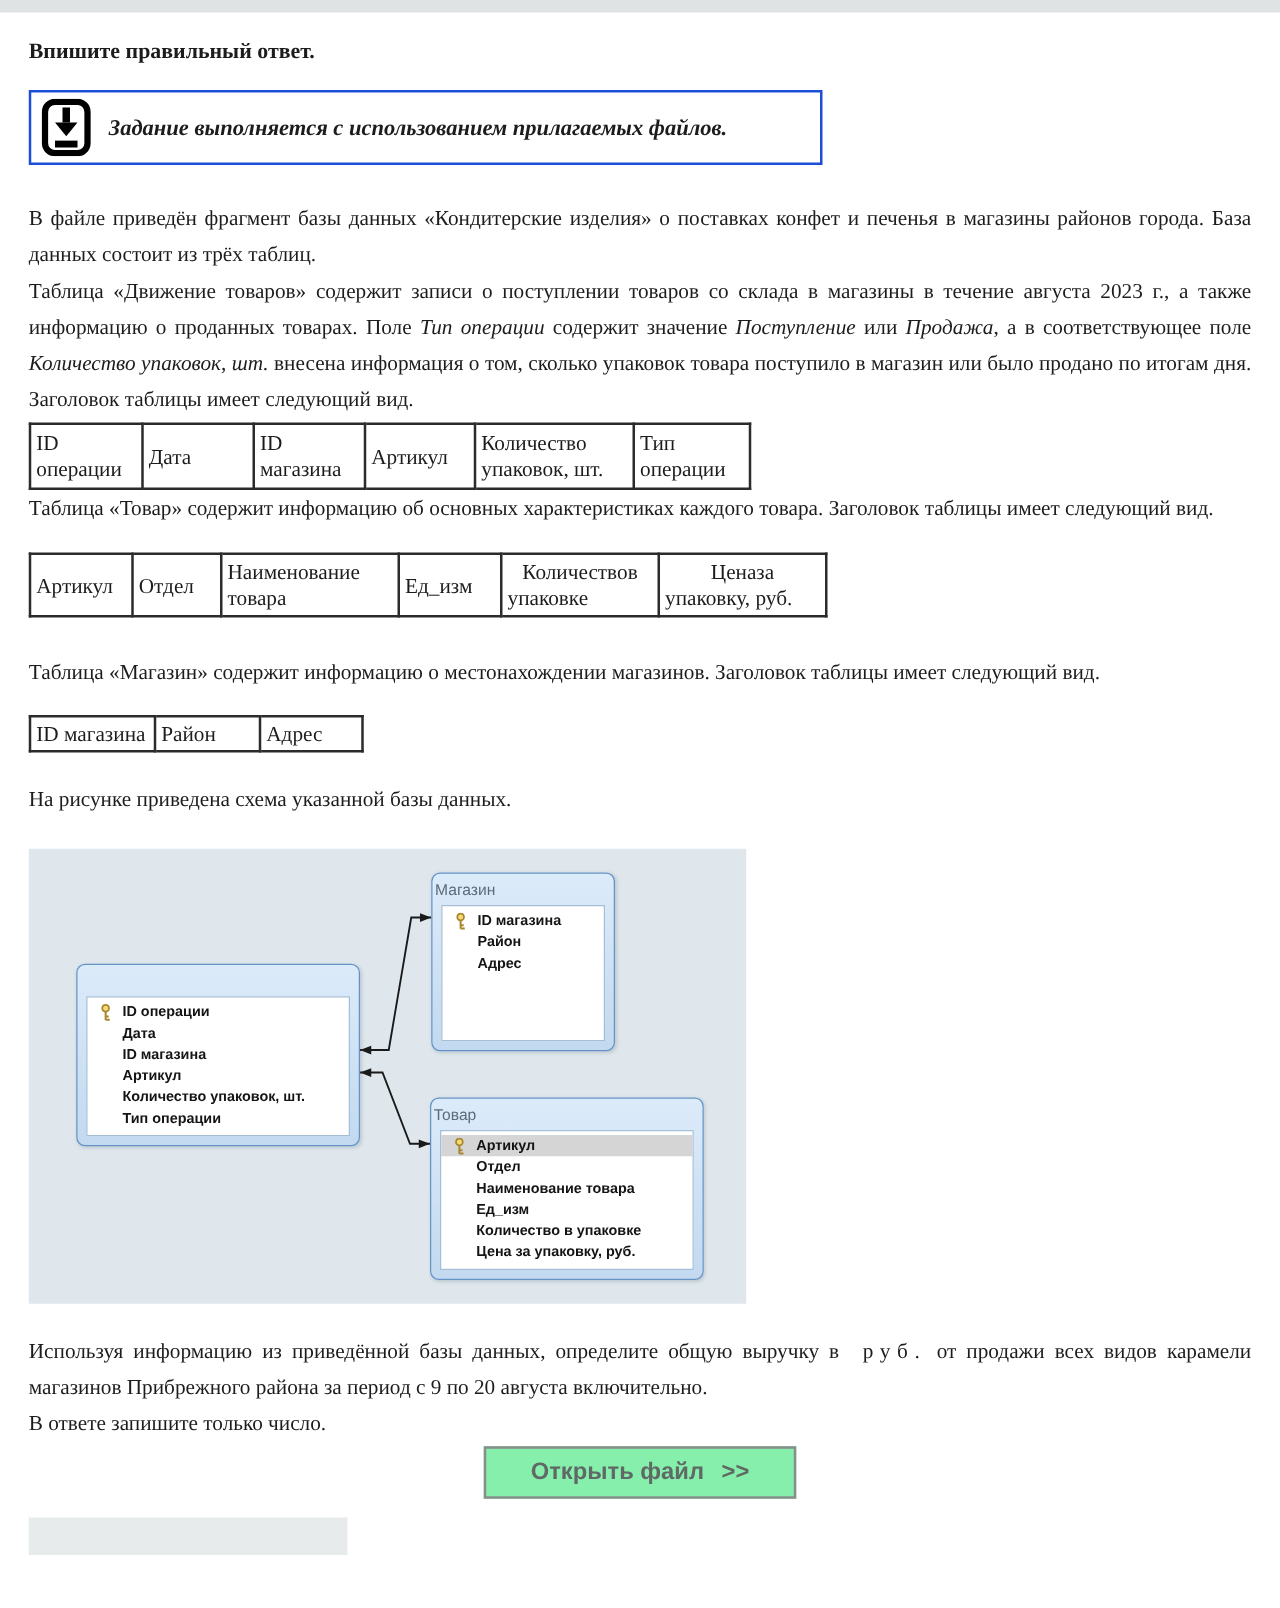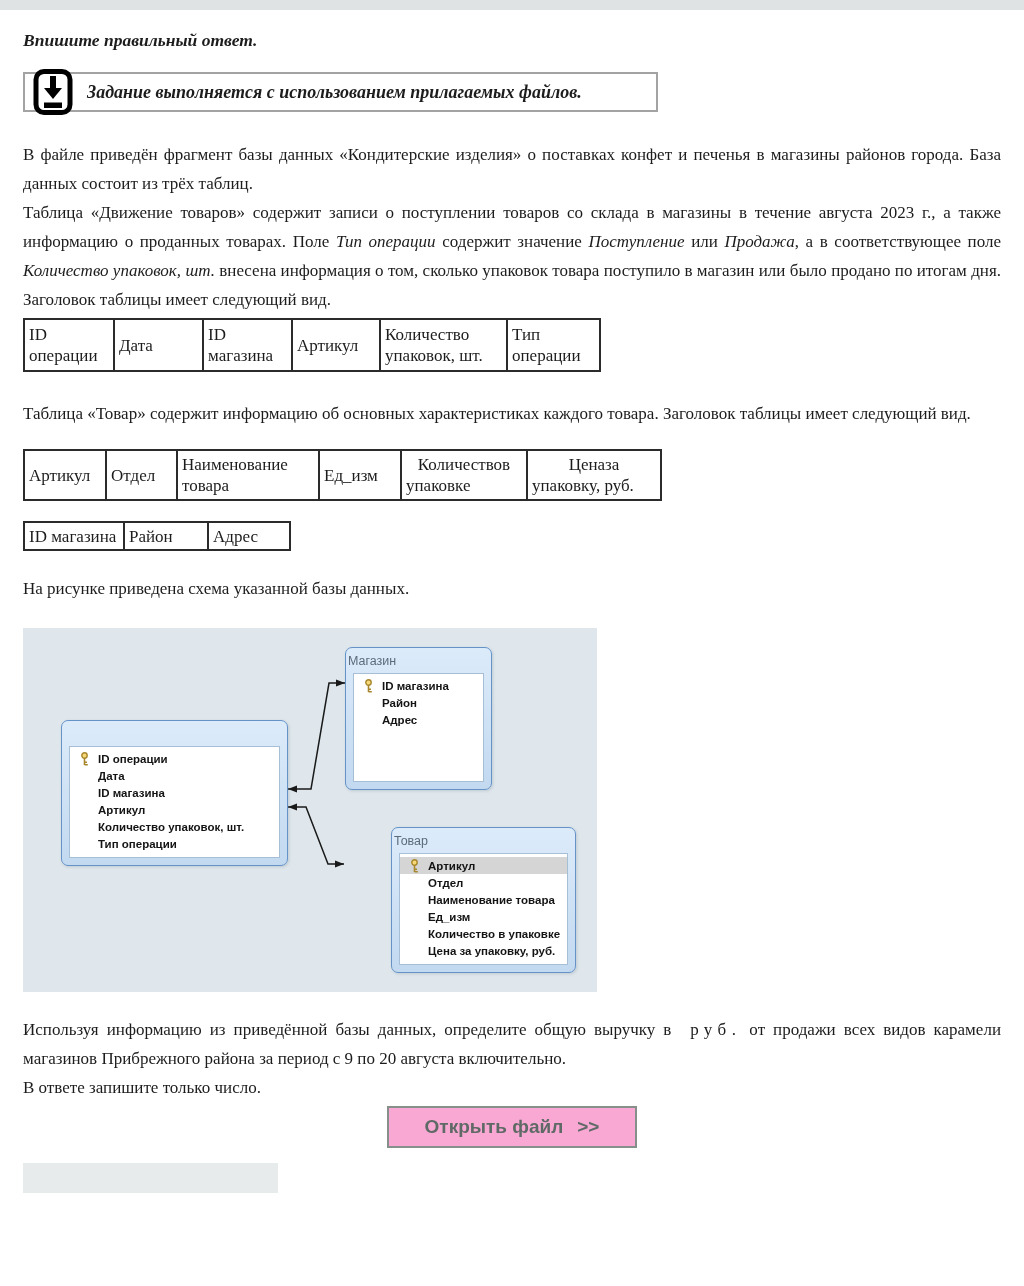--- a/index.html
+++ b/index.html
@@ -1,28 +1,28 @@
 <!DOCTYPE html>
 <html><head>
 <meta charset="utf-8">
 <style>
   html,body{margin:0;padding:0;background:#ffffff;}
   body{width:1024px;height:1286px;font-family:"Liberation Serif",serif;color:#1c1c1c;position:relative;}
   .topbar{height:10px;background:#e0e3e4;}
   .content{padding:0 23px;width:978px;}
 
-  .page-title{font-weight:bold;font-size:17.5px;margin:20px 0 0 0;font-style:italic;}
-
-  .attach-box{margin-top:21px;border:2px solid #a3a3a3;width:635px;height:40px;
+  .page-title{font-weight:bold;font-size:17.5px;margin:20px 0 0 0;}
+
+  .attach-box{margin-top:21px;border:2px solid #1d4ed8;width:635px;height:60px;
     display:flex;align-items:center;box-sizing:border-box;}
   .attach-icon{margin-left:8px;flex:0 0 auto;display:block;}
   .attach-text{font-style:italic;font-weight:bold;font-size:18px;margin-left:14px;white-space:nowrap;}
 
   .para{font-size:17px;line-height:29px;text-align:justify;margin:0;}
-  .mt28{margin-top:28px;} .mt27{margin-top:27px;} .mt21{margin-top:21px;}
+  .mt28{margin-top:28px;} .mt27{} .mt21{margin-top:21px;}
   .mt29{margin-top:29px;} .mt20{margin-top:20px;} .mt23{margin-top:23px;} .mt4{margin-top:4px;} .mt0{margin-top:0;}
   .it{font-style:italic;}
   .spaced{letter-spacing:0.32em;}
 
   table.hdr{border-collapse:collapse;table-layout:fixed;}
   table.hdr td{border:2px solid #2b2b2b;font-size:17px;line-height:21px;
     padding:2px 4px;vertical-align:middle;overflow:hidden;}
   table.t1 td{height:46px;}
   table.t2 td{height:44px;}
   table.t3 td{height:22px;}
@@ -35,21 +35,21 @@
   .acc-title{height:25px;line-height:26px;padding-left:2px;
     font-family:"Liberation Sans",sans-serif;font-size:12.5px;color:#5c6b7a;}
   .acc-body{position:absolute;left:7px;right:7px;top:25px;bottom:7px;
     background:#ffffff;border:1px solid #a6bed6;padding-top:3px;box-sizing:border-box;}
   .acc-row{height:17px;display:flex;align-items:center;padding-left:9px;
     font-family:"Liberation Sans",sans-serif;font-size:11.5px;font-weight:bold;color:#141414;white-space:nowrap;}
   .acc-row.hl{background:#d5d5d5;}
   .keycell{width:19px;flex:0 0 19px;display:flex;justify-content:flex-start;}
 
   .btn-row{text-align:center;margin-top:4px;}
-  .open-file-btn{display:inline-block;background:#f9a8d4;border:2px solid #878f8b;
+  .open-file-btn{display:inline-block;background:#86efac;border:2px solid #878f8b;
     color:#5f6965;font-family:"Liberation Sans",sans-serif;font-weight:bold;font-size:19px;
     padding:8px 36px;cursor:pointer;}
   .open-file-btn .arrows{margin-left:14px;}
 
   .answer-input{display:block;margin-top:15px;width:255px;height:30px;
     background:#e8ebec;border:none;outline:none;font-size:16px;padding:0 6px;box-sizing:border-box;}
 </style>
 </head>
 <body>
 
@@ -122,20 +122,21 @@
         <div class="jl">
               <span>Цена</span>
               <span>за</span>
             </div>
         <div>упаковку, руб.</div>
       </td>
     </tr>
   </tbody>
     </table>
 
+  <p class="para mt29"><span>Таблица «Магазин» содержит информацию о местонахождении магазинов. Заголовок таблицы имеет следующий вид.</span></p>
 
   <table class="hdr t3 mt20">
     <colgroup>
         <col style="width:100px">
         <col style="width:84px">
         <col style="width:82px">
       </colgroup>
     <tbody>
         <tr>
       <td>ID магазина</td>
@@ -208,21 +209,21 @@
             <span class="keycell"></span>
             <span>Район</span>
           </div>
         <div class="acc-row">
             <span class="keycell"></span>
             <span>Адрес</span>
           </div>
       </div>
     </div>
 
-    <div class="acc" style="left:321px;top:199px;width:185px;height:146px;margin-left:47px;">
+    <div class="acc" style="left:321px;top:199px;width:219px;height:146px;">
       <div class="acc-title">Товар</div>
       <div class="acc-body">
         <div class="acc-row hl">
           <span class="keycell">
             <svg width="11" height="14" viewBox="0 0 11 14">
                 <circle cx="5.5" cy="3.5" r="2.7" fill="#f5d978" stroke="#a8872c" stroke-width="1.4"></circle>
                 <path d="M5.5 6.2 L5.5 13 M5.5 10.2 L8 10.2 M5.5 12.7 L8.8 12.7" stroke="#a8872c" stroke-width="1.6" fill="none"></path>
               </svg>
           </span>
             <span>Артикул</span>

